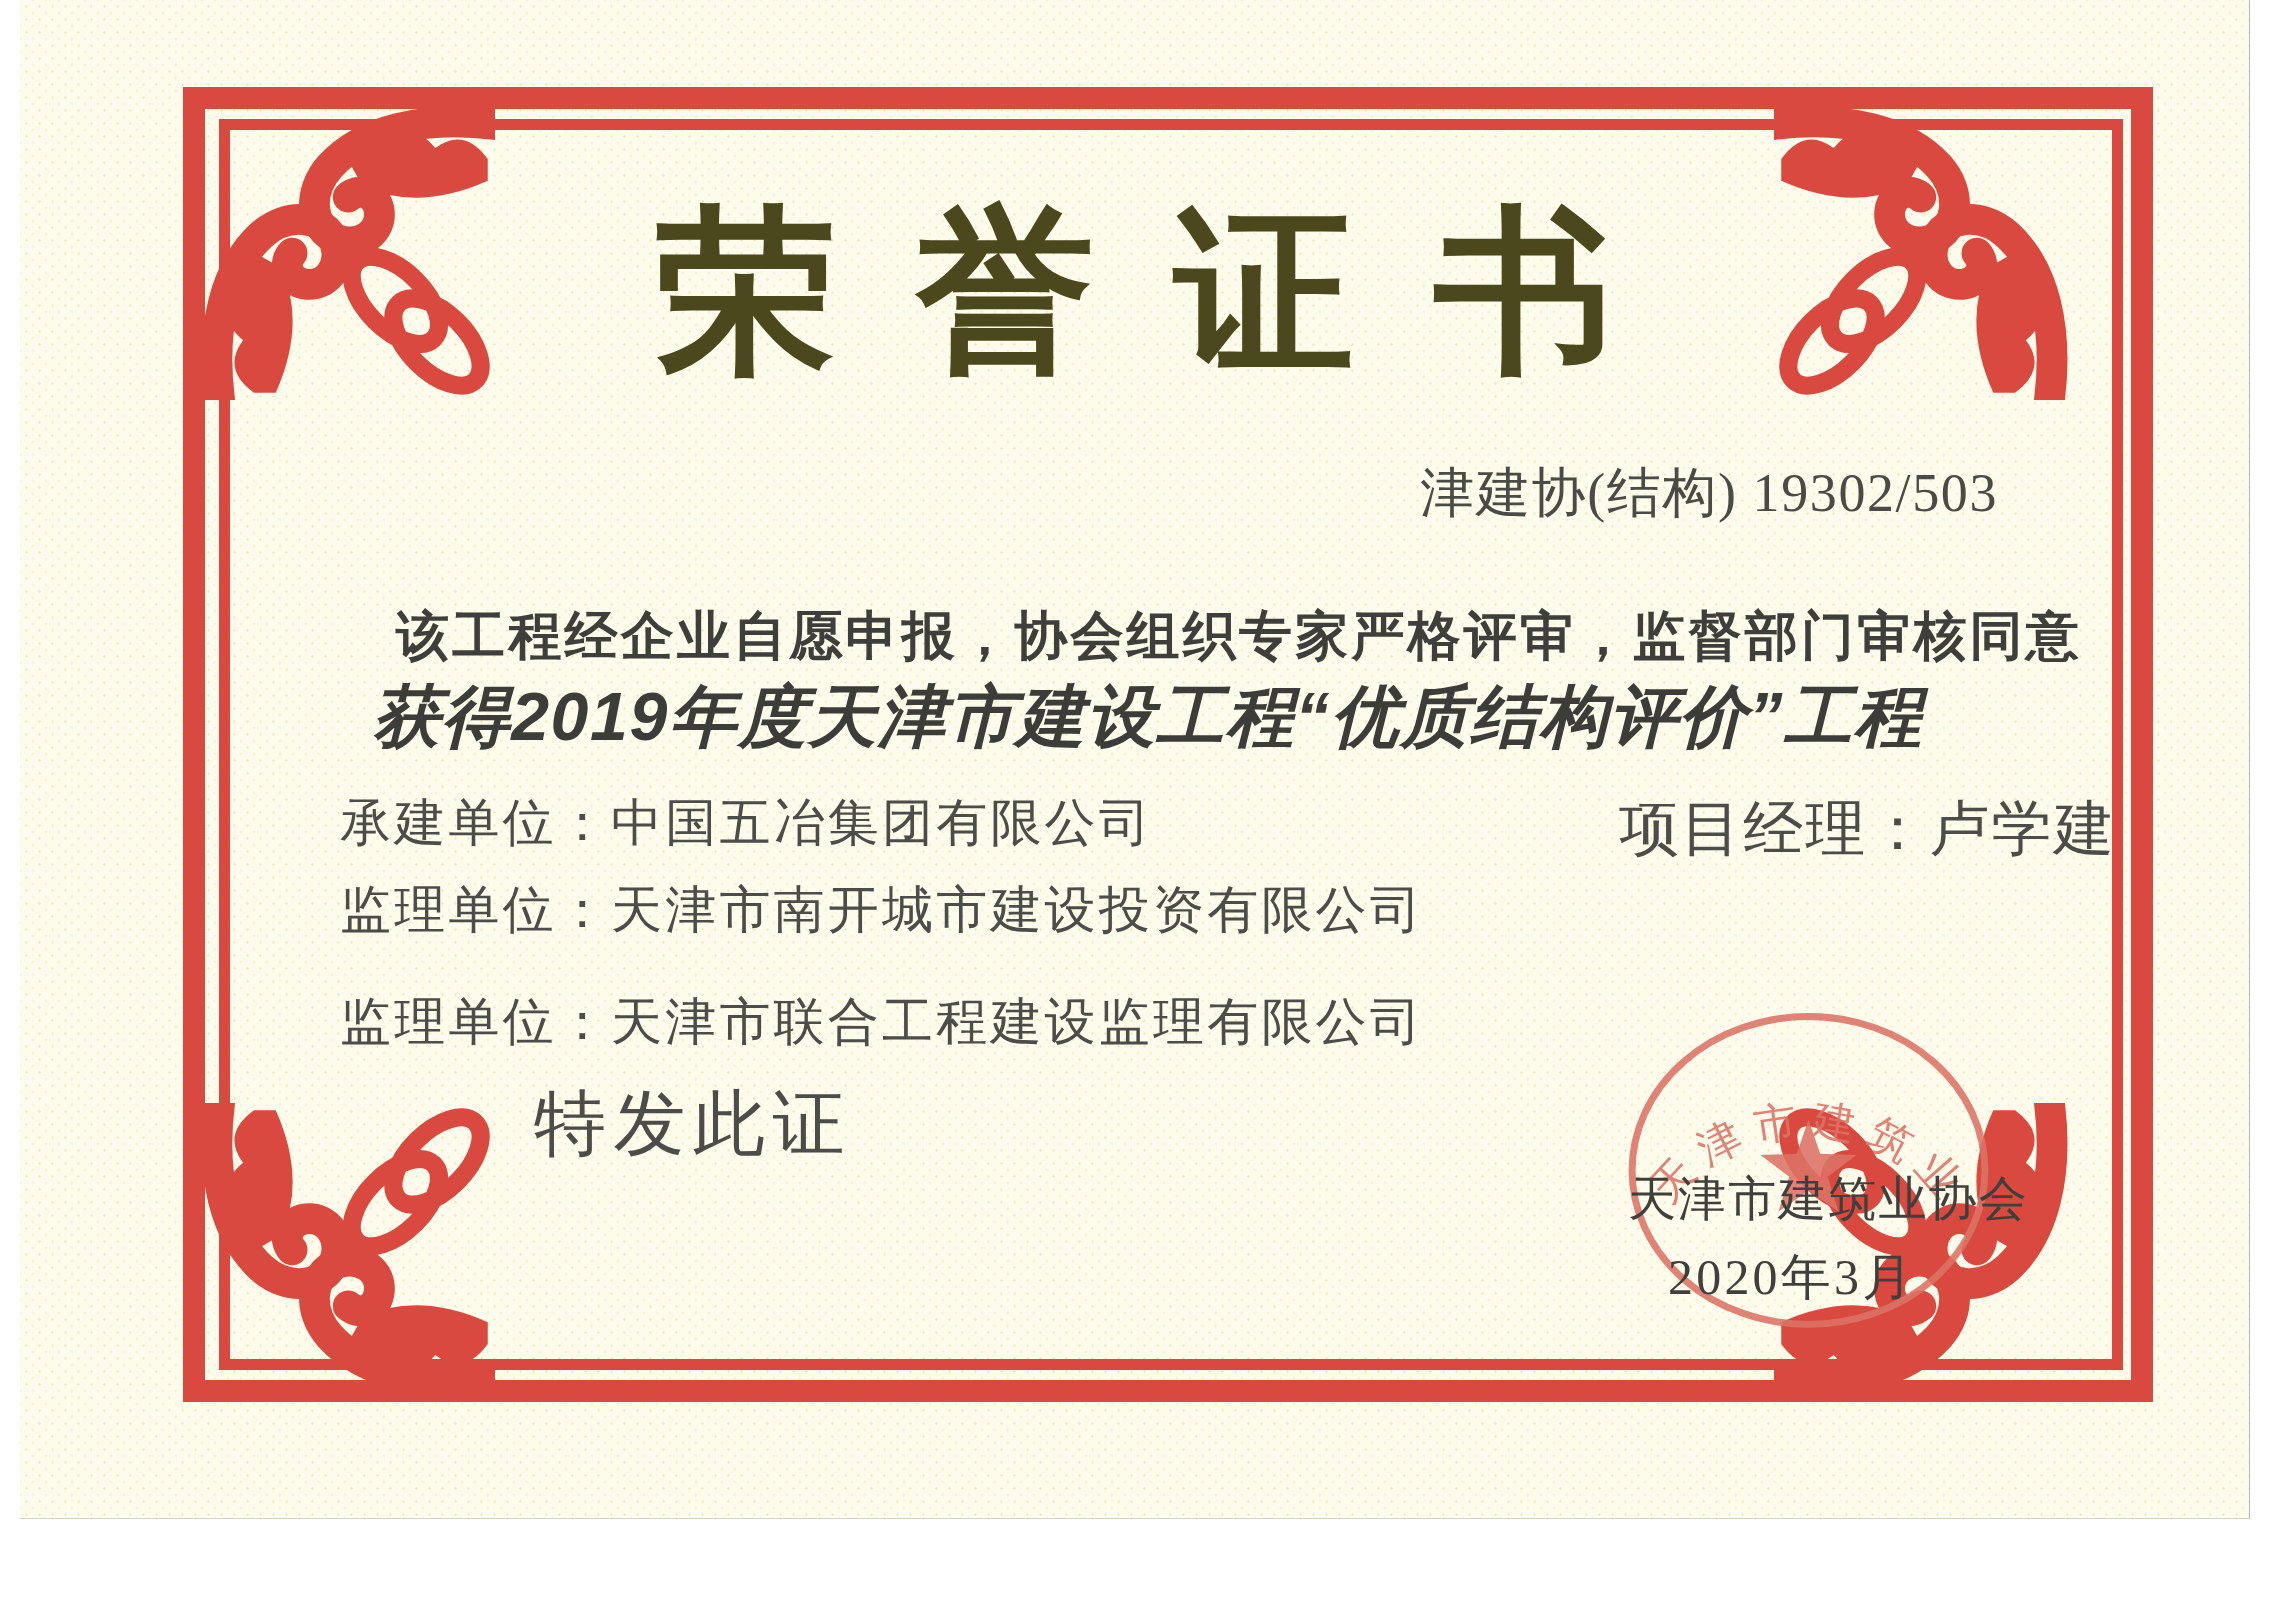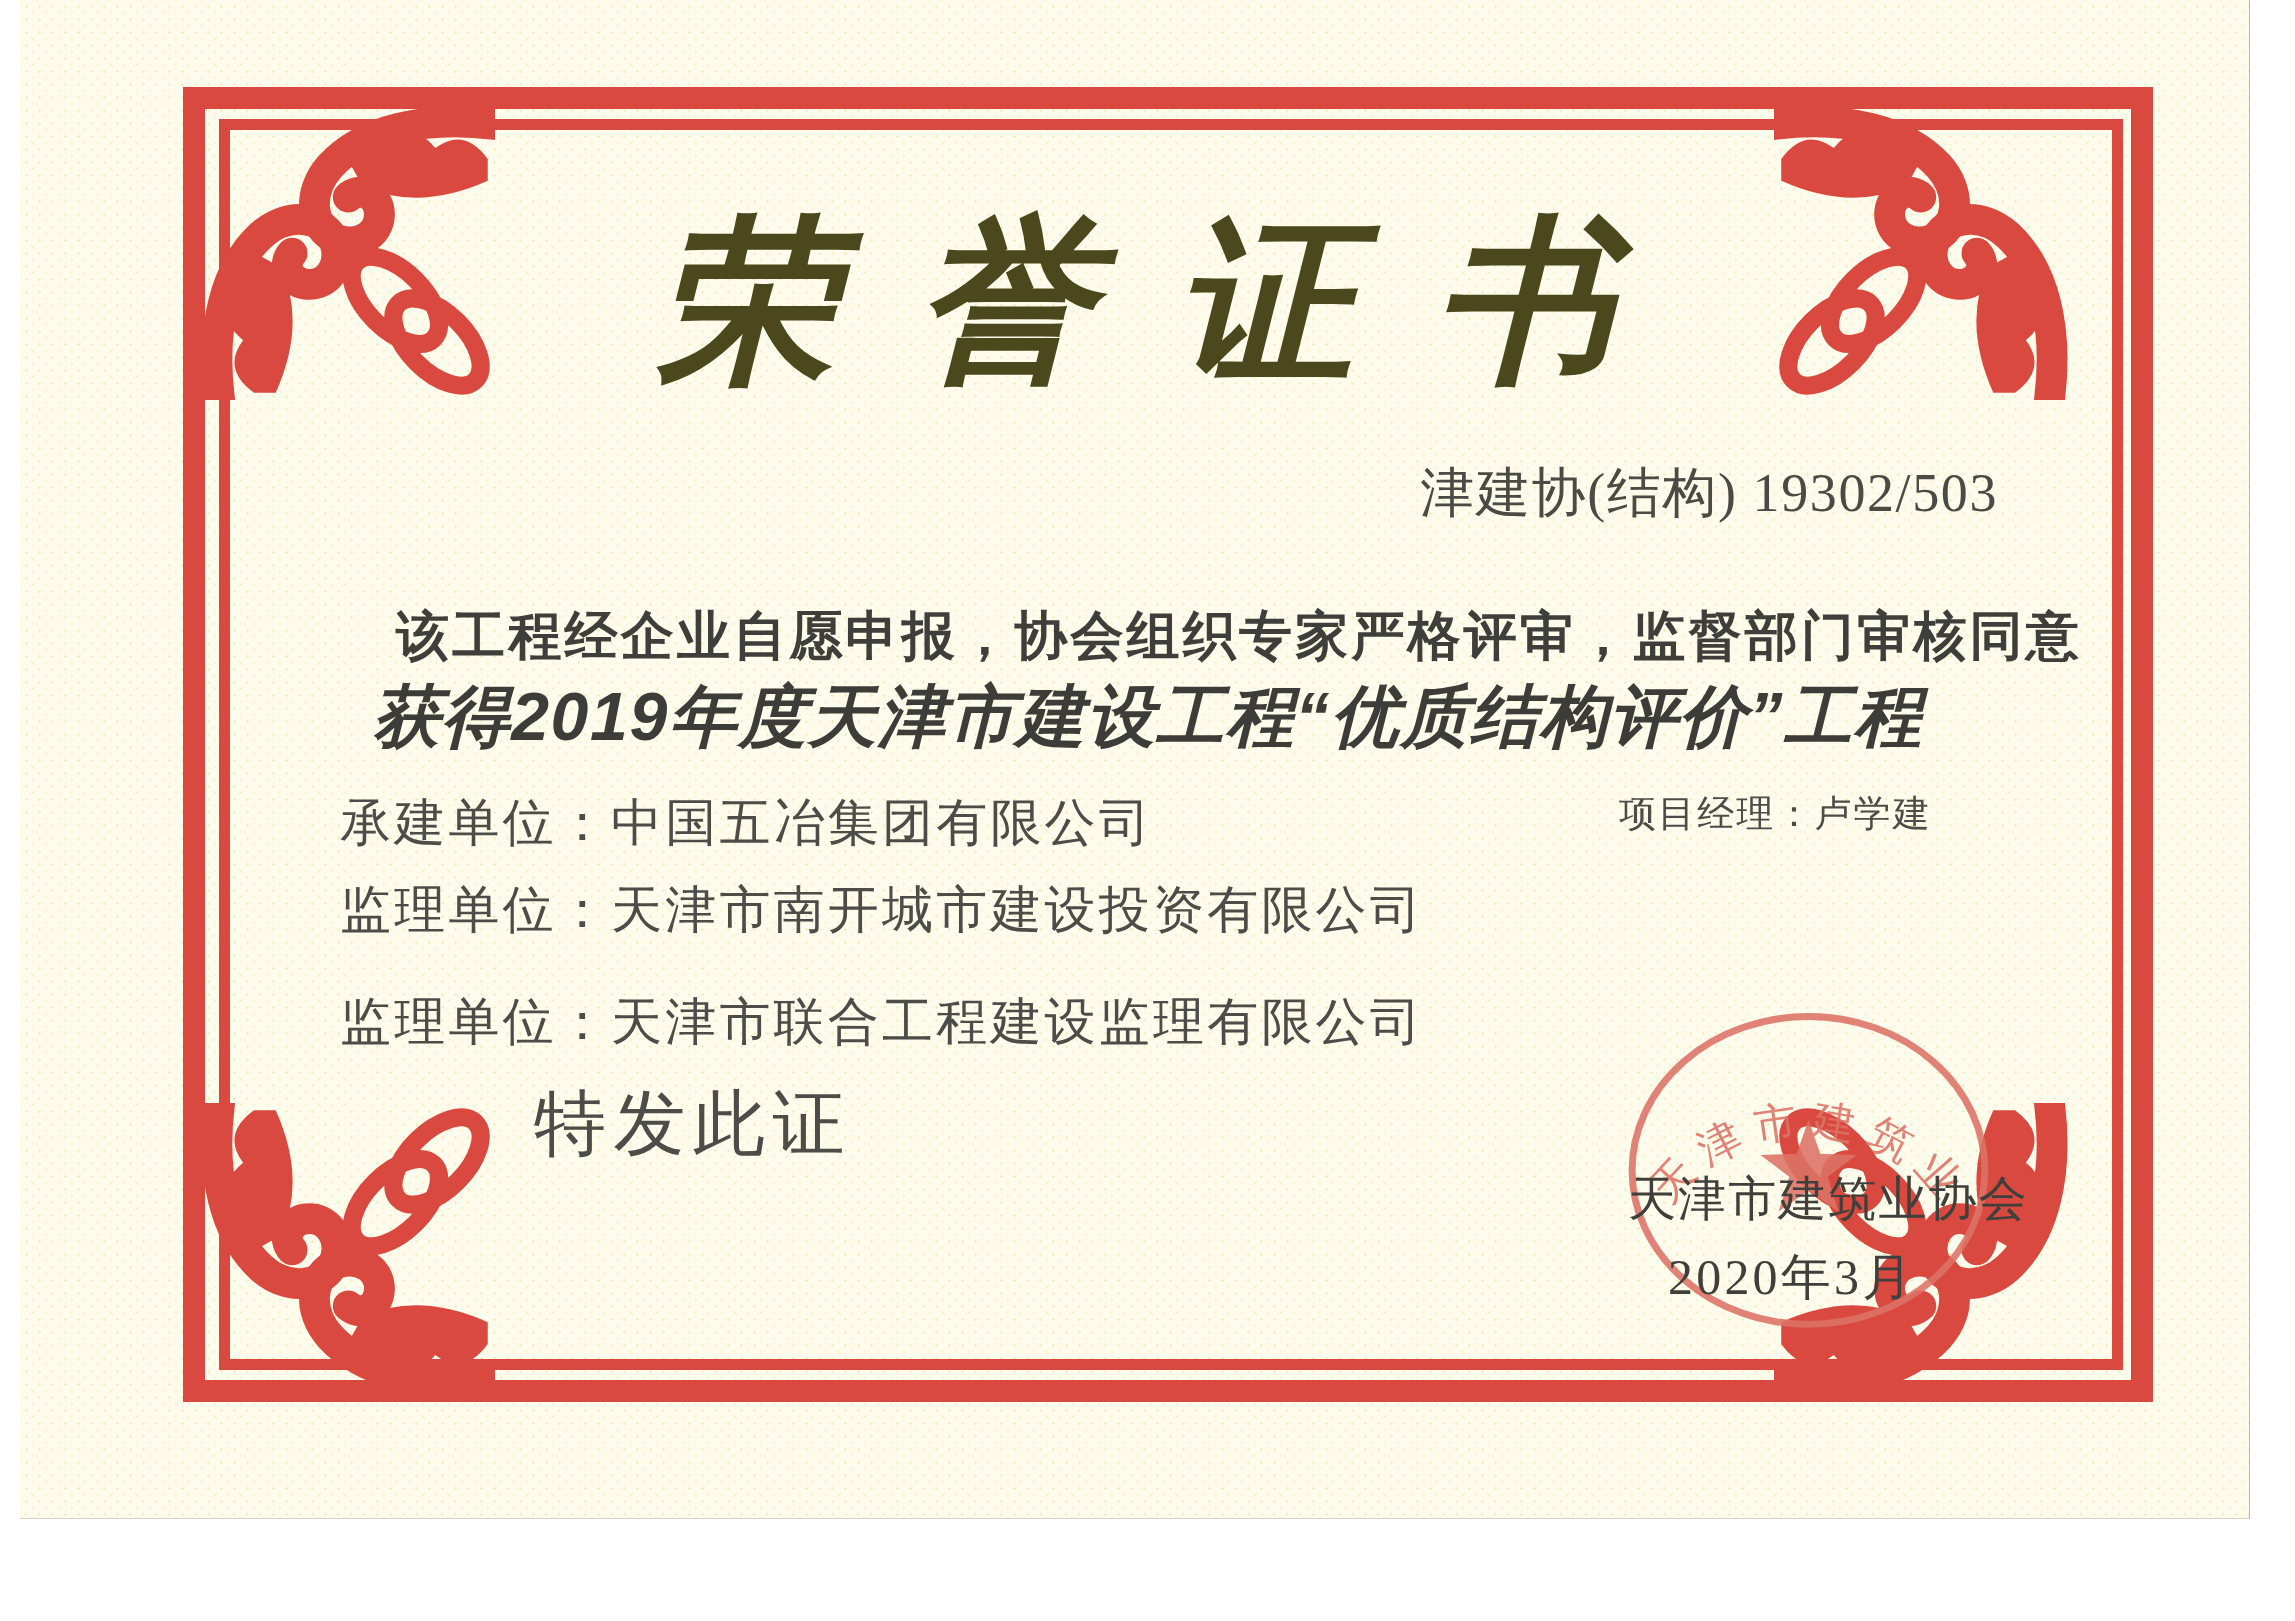--- a/index.html
+++ b/index.html
@@ -39,28 +39,27 @@
   .corner{
     position:absolute;width:299px;height:299px;
   }
   .corner svg{width:100%;height:100%;display:block;}
   .corner.tl{left:176px;top:101px;}
   .corner.tr{left:1754px;top:101px;transform:scaleX(-1);}
   .corner.bl{left:176px;top:1103px;transform:scaleY(-1);}
   .corner.br{left:1754px;top:1103px;transform:scale(-1,-1);}
 
   .title{
-    position:absolute;left:0;right:0;top:198px;
+    position:absolute;left:0;right:0;top:188px;
     text-align:center;
     font-family:"DejaVu Serif", serif;
     font-weight:bold;
     font-size:179px;line-height:1.15;
     letter-spacing:80px;text-indent:80px;
     color:#4b481d;
-    font-style:italic;
   }
   .serial{
     position:absolute;right:251px;top:457px;
     font-size:54px;color:#4b4b45;letter-spacing:1.6px;
   }
   .project-name{
     position:absolute;left:320px;top:519px;
     font-size:52px;color:#4f4f4c;letter-spacing:3.7px;
   }
   .statement1{
@@ -77,21 +76,21 @@
   }
   .party{
     position:absolute;left:320px;
     font-size:51px;color:#4c4c49;letter-spacing:3.2px;
   }
   .party.r1{top:789px;}
   .party.r2{top:876px;}
   .party.r3{top:960px;margin-top:28px;}
   .manager{
     position:absolute;left:1599px;top:789px;
-    font-size:37px;color:#4c4c49;letter-spacing:2.1px;
+    font-size:60px;color:#4c4c49;letter-spacing:2.1px;
   }
   .issue-note{
     position:absolute;left:514px;top:1076px;
     font-size:72px;color:#4c4c49;letter-spacing:7.5px;
   }
   .issuer{
     position:absolute;left:1608px;top:1167px;
     font-size:48px;color:#3f3f3c;letter-spacing:2.1px;
     z-index:3;
   }

